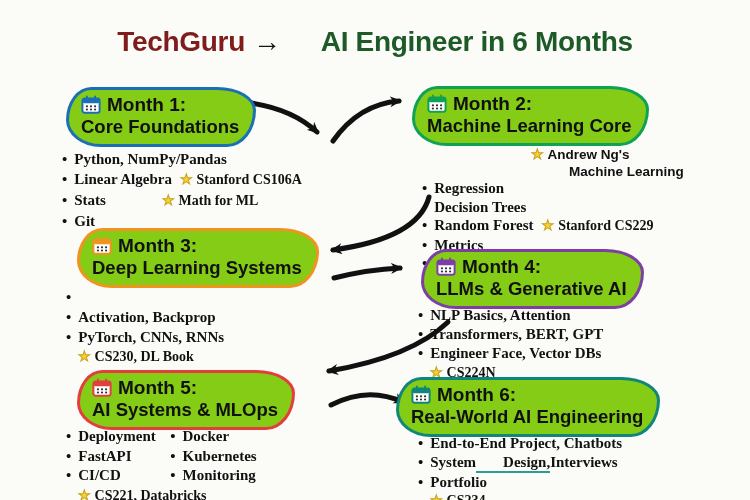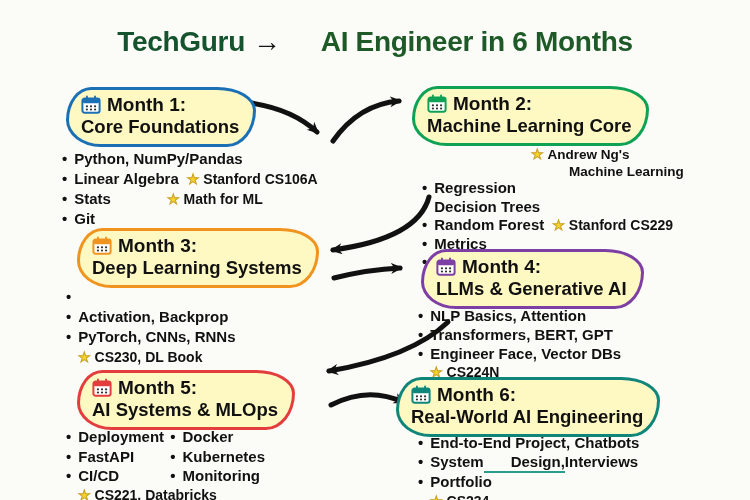--- a/index.html
+++ b/index.html
@@ -7,40 +7,40 @@
     width:750px;height:500px;position:relative;overflow:hidden;
     background:#fbfbf8;
     font-family:"Liberation Sans","DejaVu Sans",sans-serif;
     color:#111;
   }
   
   .page-title{
     position:absolute;top:26px;left:0;width:750px;text-align:center;
     font-size:28px;font-weight:700;letter-spacing:-0.3px;white-space:nowrap;
   }
-  .page-title .brand{color:#14532d;}
+  .page-title .brand{color:#7f1d1d;}
   .page-title .t-arrow{color:#141414;margin:0 8px;font-weight:700;}
   .page-title .highlight{color:#1e5a28;margin-left:32px;}
   
   .card{
-    position:absolute;background:#fef9c3;
+    position:absolute;background:#84cc16;
     border:3px solid var(--accent,#333);
     border-radius:26px 40px 30px 36px / 34px 24px 38px 28px;
     padding:3px 14px 5px 12px;
     font-weight:700;line-height:1.22;white-space:nowrap;
   }
   .card-line1{display:flex;align-items:center;gap:6px;font-size:19px;}
   .card-line2{font-size:18.5px;margin-top:0px;}
   .cal{flex:0 0 auto;}
   .cal-body{fill:#ffffff;stroke:var(--accent);stroke-width:2.2;}
   .cal-top{fill:var(--accent);}
   .cal-ring{stroke:var(--accent);stroke-width:2;stroke-linecap:round;}
   .cal-dot{fill:#2b2b2b;}
   
-  .list{position:absolute;font-size:15px;font-weight:700;white-space:nowrap;}
+  .list{position:absolute;font-size:15px;font-weight:700;white-space:nowrap;font-family:Liberation Serif, serif;}
   .row{display:flex;align-items:baseline;}
   .blt::before{content:"•";margin-right:7px;}
   .star{
     color:#f8d32a;-webkit-text-stroke:1px #c9a227;
     font-size:14px;margin:0 4px 0 8px;font-weight:400;
   }
   .star.lead{margin-left:0;}
   .res{font-size:14px;}
   .m1-list{left:62px;top:149px;line-height:20px;}
   .m1-gap{margin-left:56px;}

